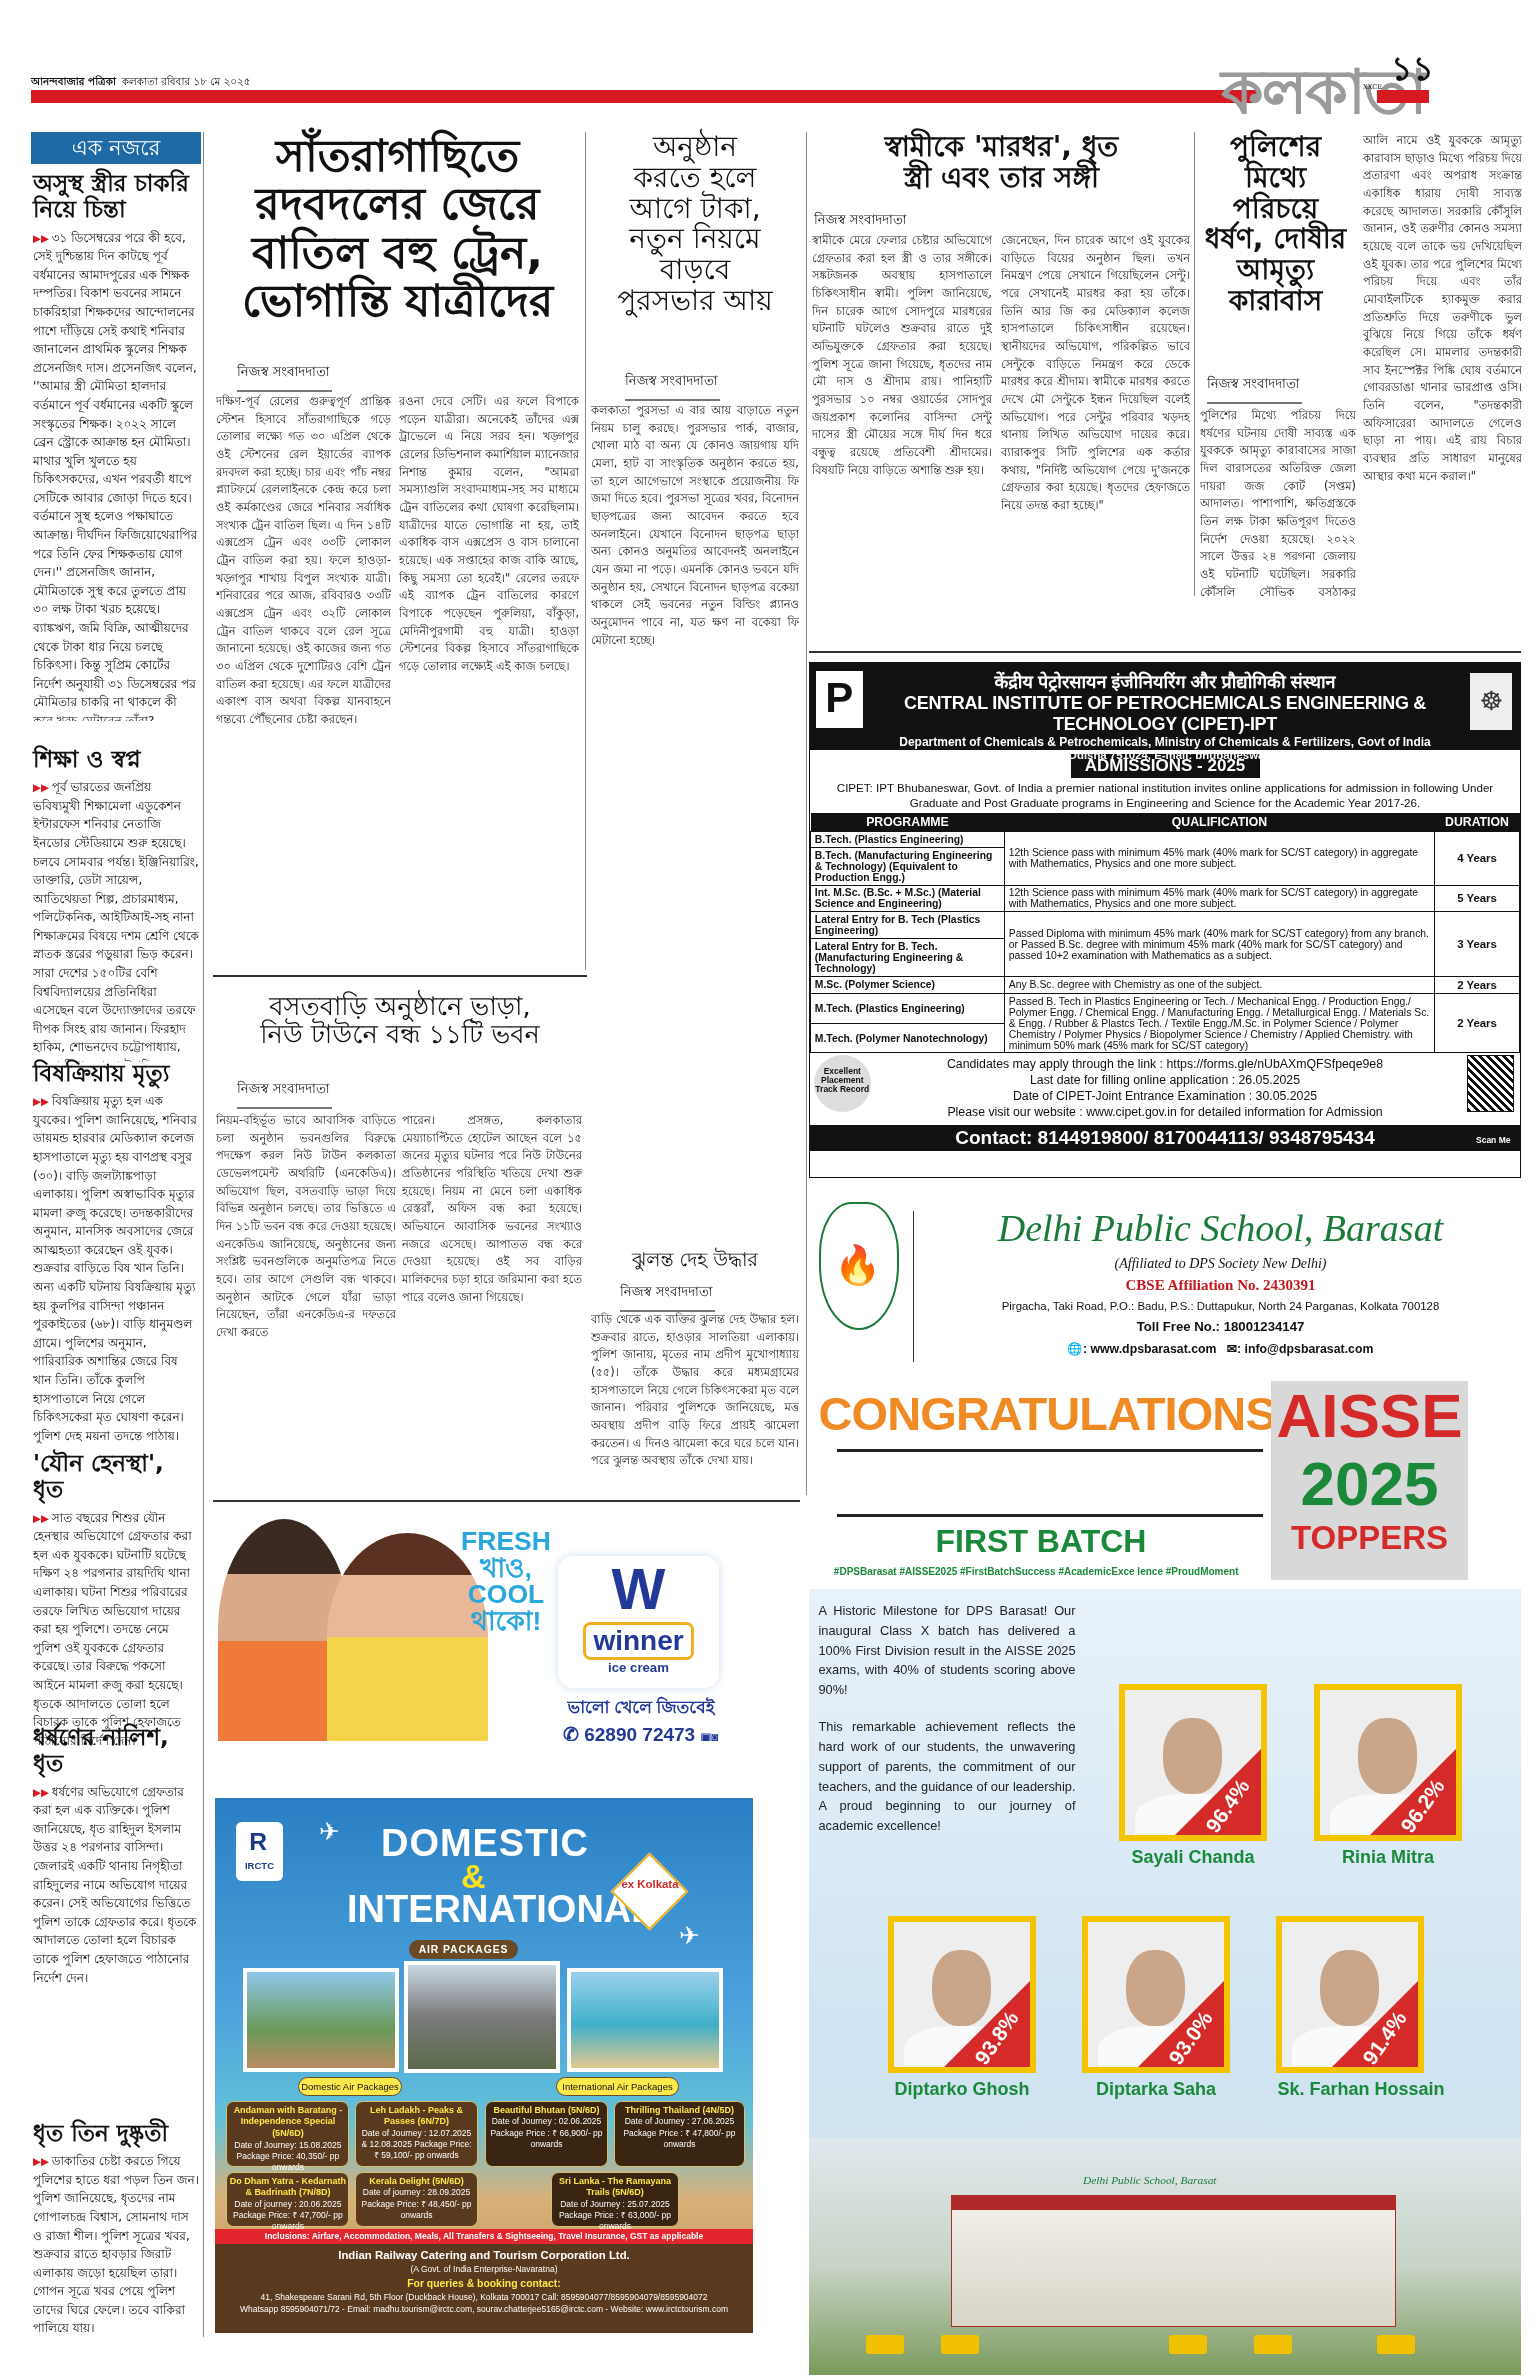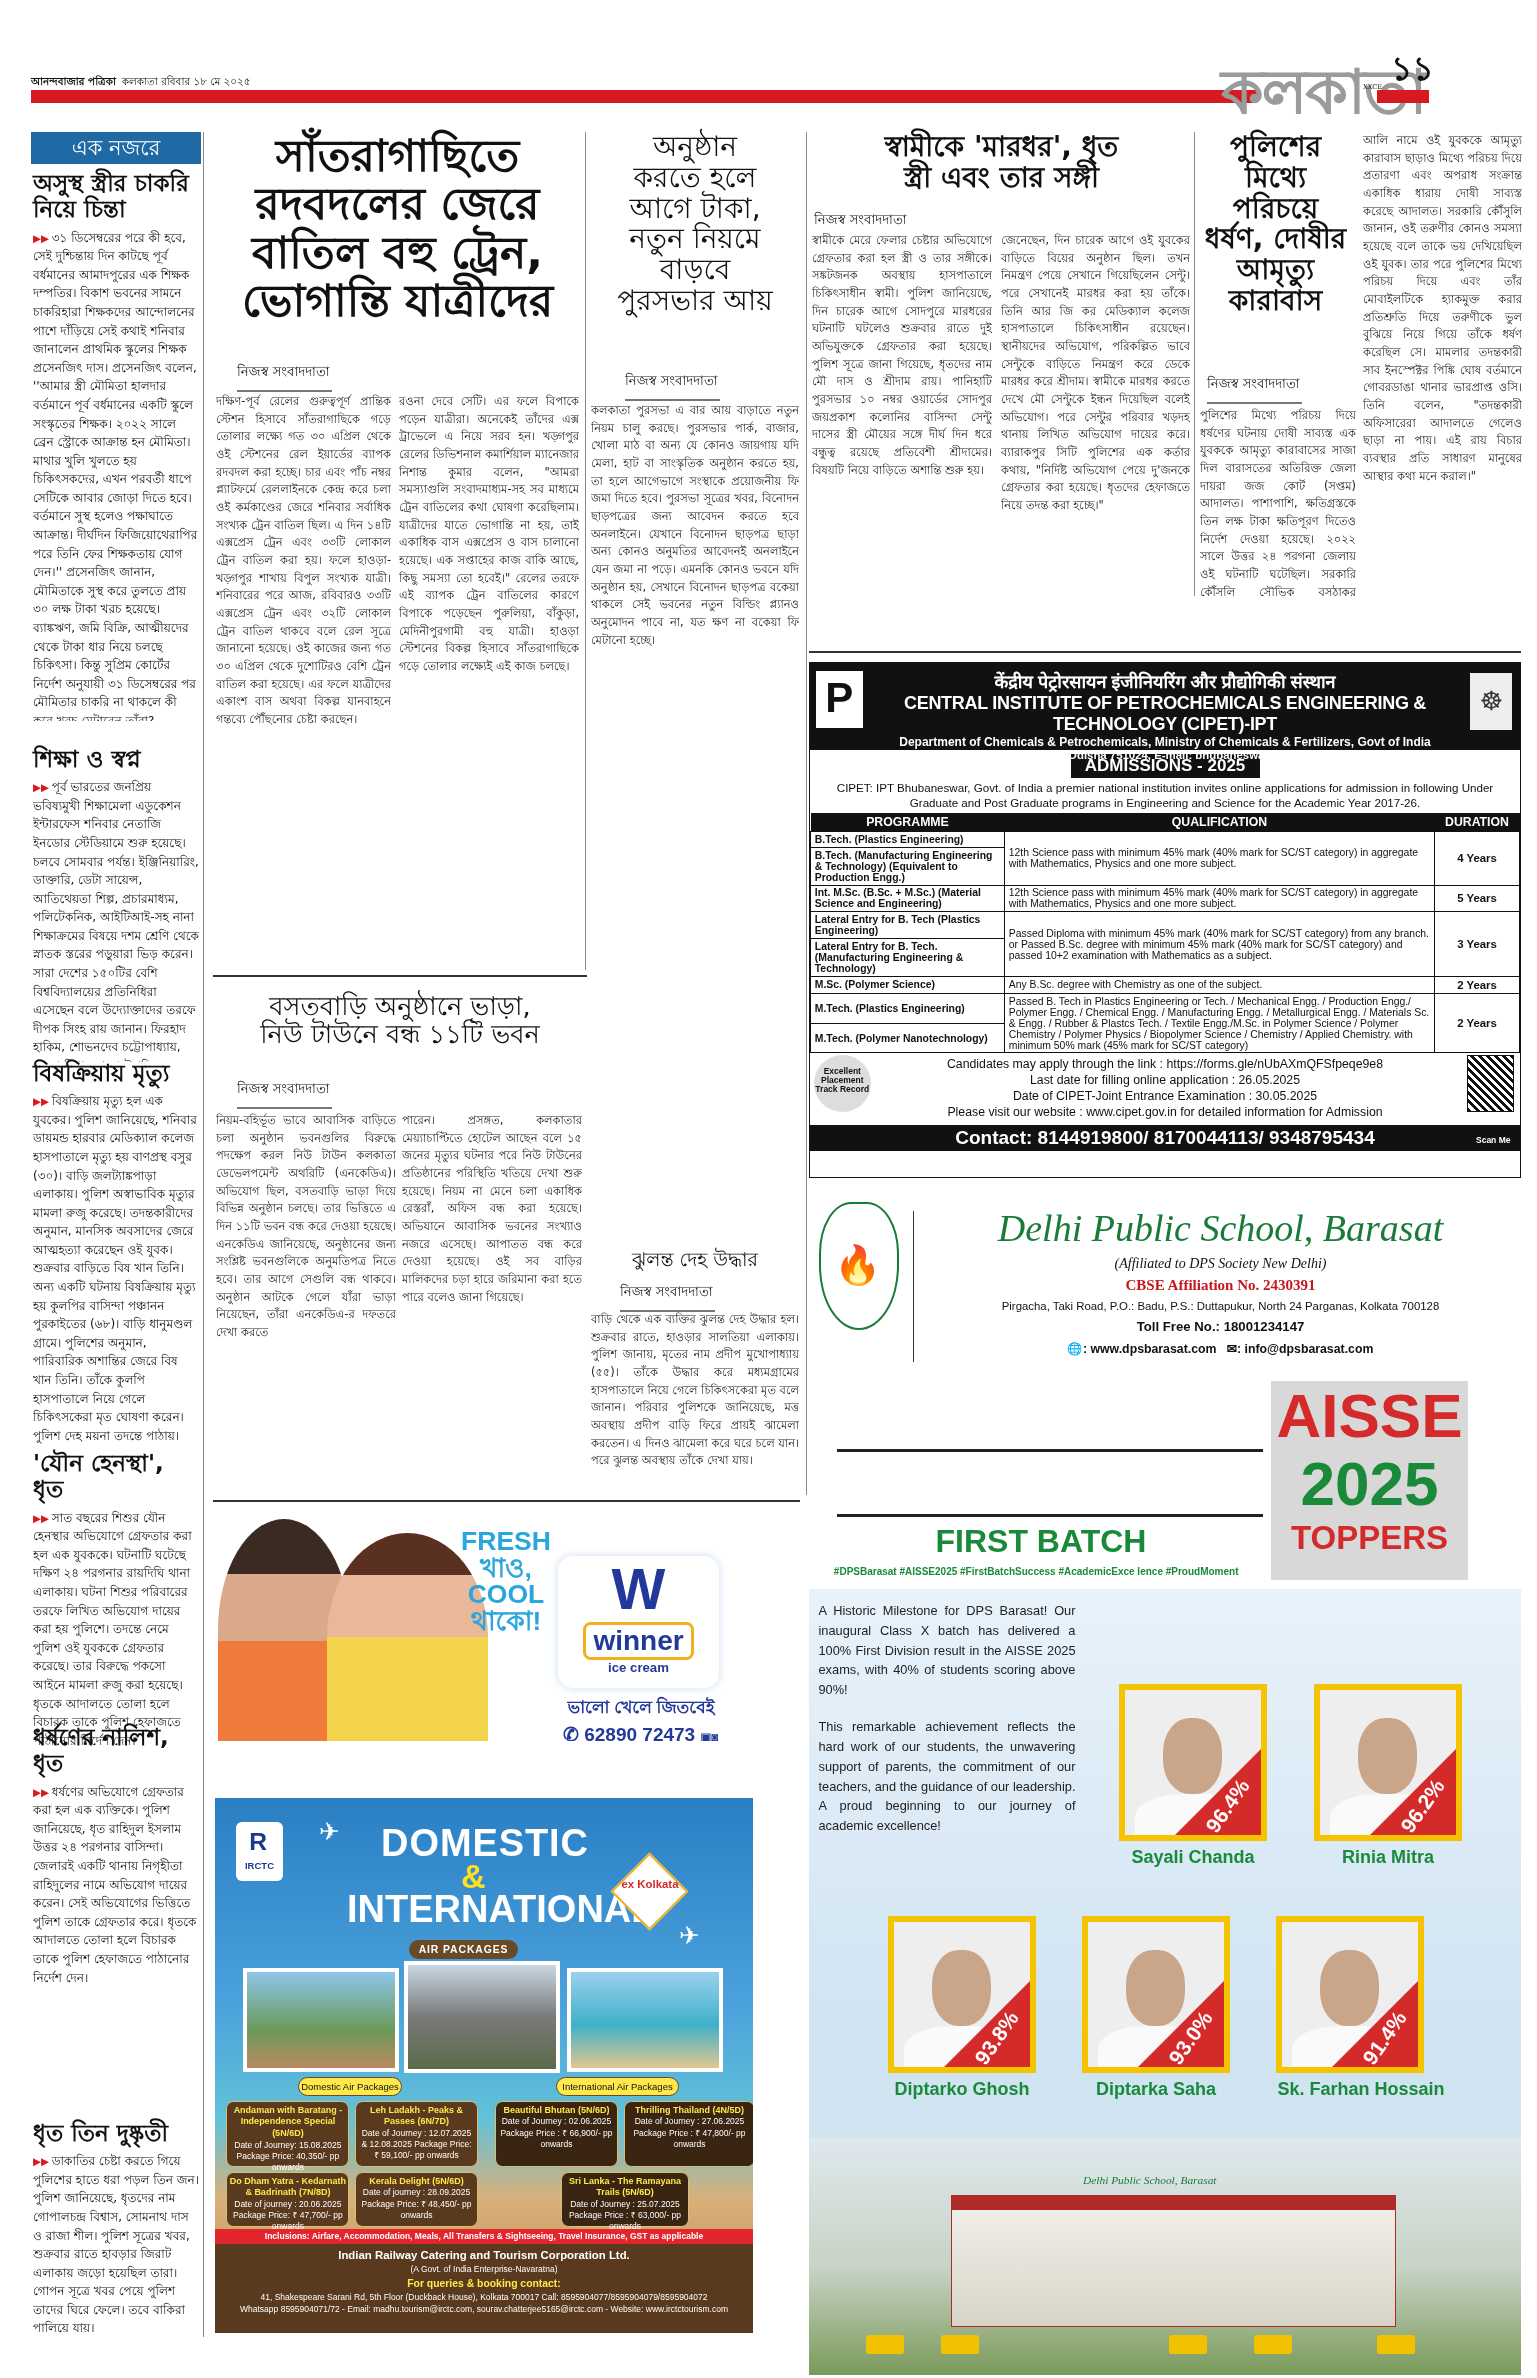--- a/index.html
+++ b/index.html
@@ -101,21 +101,21 @@
   .irctc-dom { position: absolute; left: 142px; top: 24px; width: 256px; text-align: center; color: #fff; font-size: 38px; font-weight: 900; letter-spacing: 0.9px; }
   .irctc-amp { position: absolute; left: 246px; top: 59px; color: #ffe020; font-size: 34px; font-weight: 700; }
   .irctc-intl { position: absolute; left: 132px; top: 90px; width: 284px; text-align: center; color: #fff; font-size: 38px; font-weight: 900; }
   .irctc-air { position: absolute; left: 194px; top: 142px; width: 109px; height: 19px; background: #6a4a25; border-radius: 9.5px; color: #fff; font-size: 10.4px; font-weight: 700; text-align: center; line-height: 19px; letter-spacing: 0.9px; }
   .irctc-ex { position: absolute; left: 407px; top: 66px; width: 55px; height: 55px; background: #fff; border: 2.8px solid #f0b020; transform: rotate(45deg); }
   .irctc-ex-text { position: absolute; left: 404px; top: 81px; width: 62px; text-align: center; color: #d42a2a; font-size: 11.4px; font-weight: 900; line-height: 1.05; }
   .irctc-photo { position: absolute; top: 170px; height: 104px; background: #fff; padding: 3.8px; }
   .irctc-photo div { width: 100%; height: 100%; }
   .pkg-label { position: absolute; top: 279px; height: 19px; background: #ffe84a; border: 0.9px solid #6a4a25; border-radius: 9.5px; font-size: 9.5px; text-align: center; line-height: 17px; }
   .pkg { position: absolute; background: #5a3a1e; border: 0.9px solid #d9c070; border-radius: 7.6px; color: #fff; text-align: center; font-size: 8.5px; line-height: 1.3; padding: 2.8px 1.9px; }
-  .pkg.dark { background: #3a2412; margin-left: 10px; }
+  .pkg.dark { background: #3a2412; }
   .pkg .pt { color: #ffe84a; font-weight: 700; font-size: 9px; }
   .irctc-incl { position: absolute; left: 0; top: 431px; width: 538px; height: 15px; background: #e3262e; color: #fff; font-size: 8.5px; font-weight: 700; text-align: center; line-height: 15px; }
   .irctc-bottom { position: absolute; left: 0; top: 446px; width: 538px; height: 89px; background: #5a3a1e; color: #fff; text-align: center; font-size: 8.5px; line-height: 1.45; padding-top: 2.8px; }
   .irctc-bottom .corp { font-size: 11.4px; font-weight: 700; }
   .irctc-bottom .q { color: #ffe84a; font-weight: 700; font-size: 10.4px; }
 </style>
 </head>
 <body>
 
 <div class="abs masthead-date">
@@ -373,20 +373,21 @@
   <div class="dps-name">Delhi Public School, Barasat</div>
   <div class="dps-aff">(Affiliated to DPS Society New Delhi)</div>
   <div class="dps-cbse">CBSE Affiliation No. 2430391</div>
   <div class="dps-addr">Pirgacha, Taki Road, P.O.: Badu, P.S.: Duttapukur, North 24 Parganas, Kolkata 700128</div>
   <div class="dps-toll">Toll Free No.: 18001234147</div>
   <div class="dps-links">
     <span>🌐</span><span>: www.dpsbarasat.com</span>
     &nbsp;&nbsp;<span>✉</span><span>: info@dpsbarasat.com</span>
   </div>
 
+  <div class="congrats">CONGRATULATIONS</div>
   <div class="cg-rule" style="top:257px;"></div>
   <div class="cg-rule" style="top:322px;"></div>
   <div class="firstbatch">FIRST BATCH</div>
   <div class="hashtags">#DPSBarasat #AISSE2025 #FirstBatchSuccess #AcademicExce lence #ProudMoment</div>
   <div class="aisse-box">
     <div class="a1">AISSE</div>
     <div class="a2">2025</div>
     <div class="a3">TOPPERS</div>
   </div>
 

